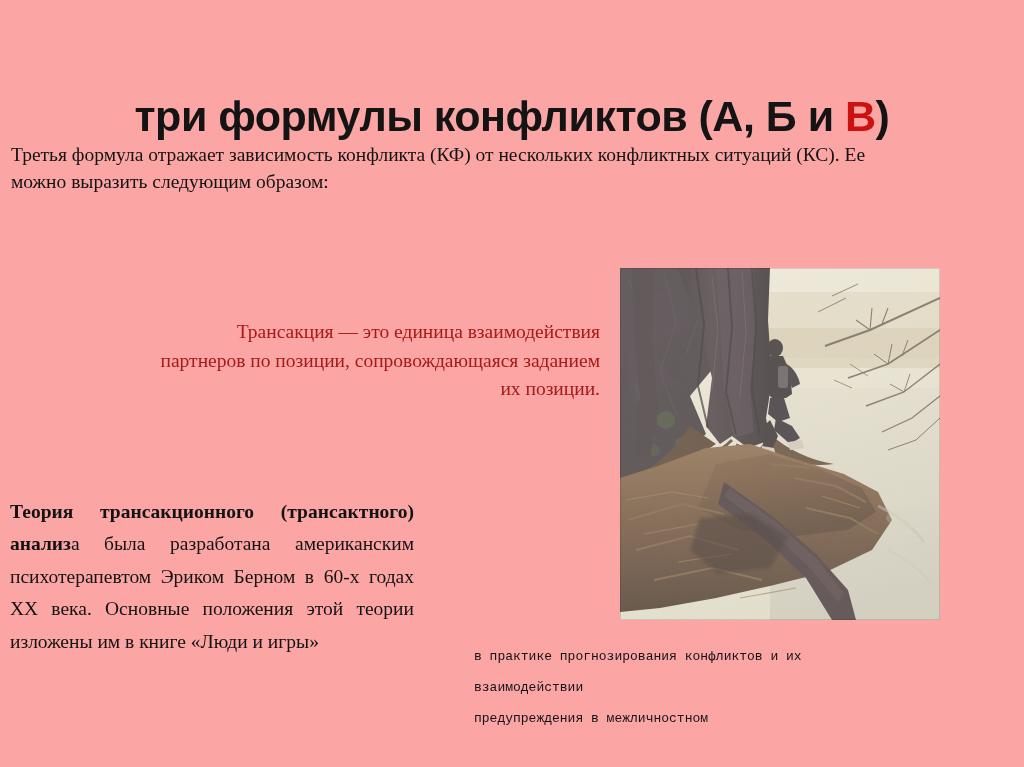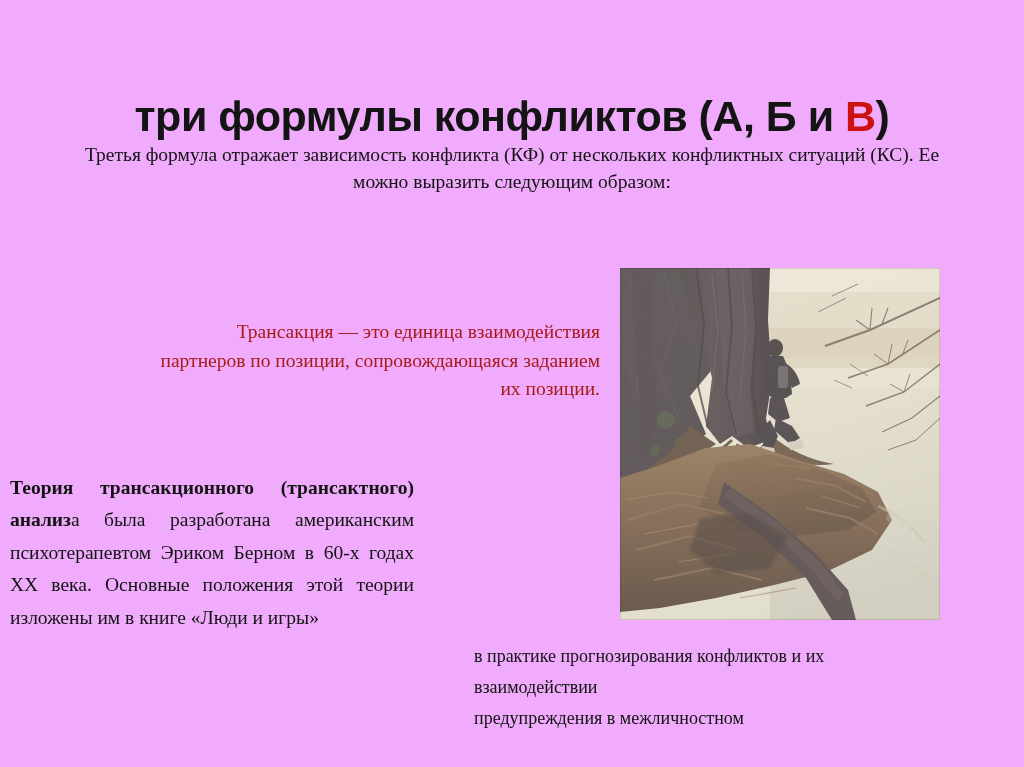--- a/index.html
+++ b/index.html
@@ -14,21 +14,21 @@
     position: relative;
     overflow: hidden;
     font-family: "Liberation Serif", "DejaVu Serif", serif;
     color: #111111;
     -webkit-font-smoothing: antialiased;
   }
 
   .slide {
     position: absolute;
     inset: 0;
-    background: #f0abfc;
+    background: #fca5a5;
   }
 
   
   .slide-title {
     position: absolute;
     left: 0;
     top: 62px;
     width: 1024px;
     text-align: center;
     font-family: "Liberation Sans", "DejaVu Sans", sans-serif;
@@ -45,21 +45,20 @@
 
   
   .intro-block {
     position: absolute;
     left: 11px;
     top: 142px;
     width: 1002px;
     font-size: 19.5px;
     line-height: 26.8px;
     color: #131313;
-    text-align: center;
   }
   .intro-line {
     display: block;
     white-space: nowrap;
   }
 
   
   .definition-red {
     position: absolute;
     left: 8px;
@@ -72,21 +71,21 @@
   }
   .definition-red .def-line {
     display: block;
     white-space: nowrap;
   }
 
   
   .theory-paragraph {
     position: absolute;
     left: 10px;
-    top: 452px;
+    top: 476px;
     width: 404px;
     text-align: justify;
     text-align-last: left;
     font-size: 19.5px;
     line-height: 32.5px;
     color: #131313;
     hyphens: none;
   }
   .theory-paragraph b {
     font-weight: 700;
@@ -107,23 +106,24 @@
     inset: 0;
     display: block;
   }
 
   
   .photo-caption {
     position: absolute;
     left: 474px;
     top: 641px;
     width: 520px;
-    font-size: 18px;
+    font-size: 13px;
     line-height: 31px;
     color: #131313;
+    font-family: Liberation Mono, monospace;
   }
   .photo-caption .caption-line {
     display: block;
     white-space: nowrap;
   }
 </style>
 </head>
 <body>
 
 <div class="slide">

